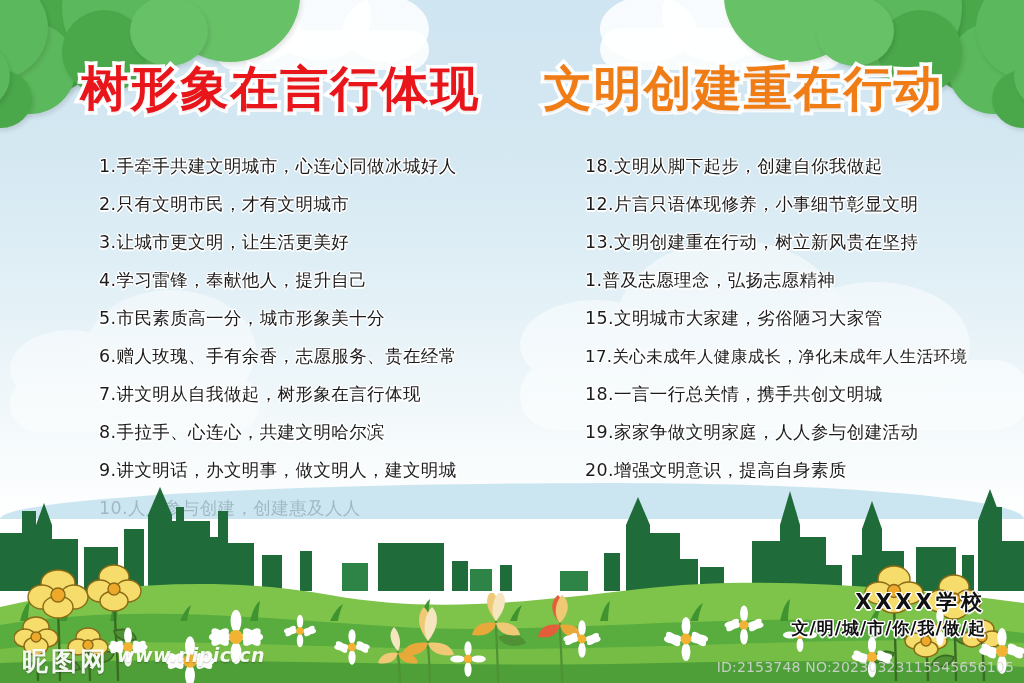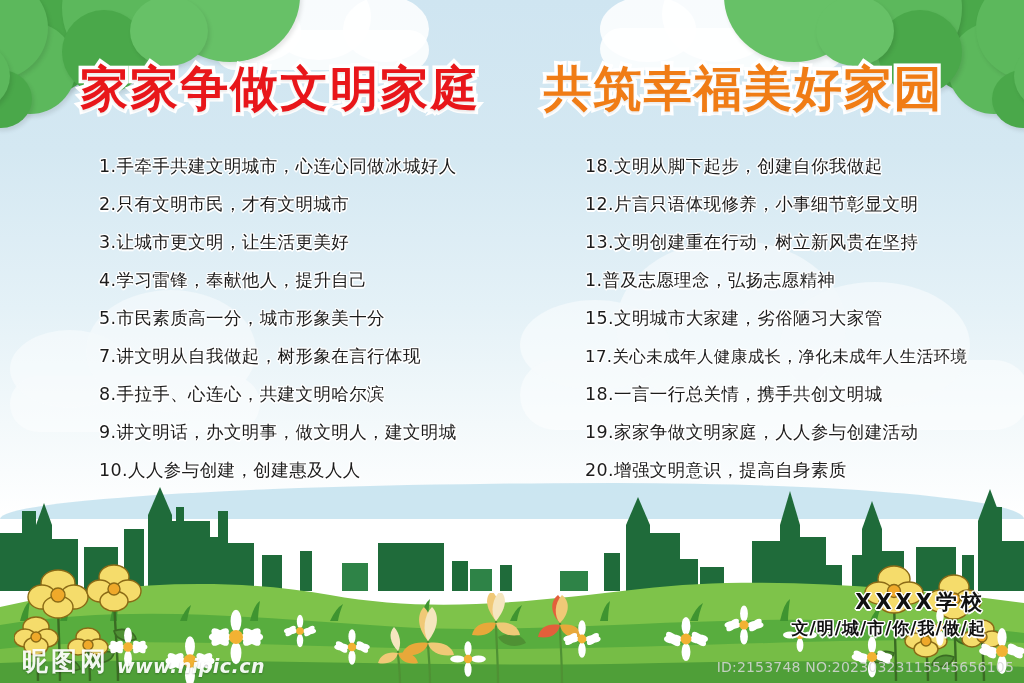--- a/index.html
+++ b/index.html
@@ -66,21 +66,21 @@
     text-shadow:1.5px 0 0 #fff,-1.5px 0 0 #fff,0 1.5px 0 #fff,0 -1.5px 0 #fff,
                 1px 1px 0 #fff,-1px -1px 0 #fff,1px -1px 0 #fff,-1px 1px 0 #fff;
   }
   #schoolmotto{
     margin-top:3px;font-size:17px;font-weight:bold;color:#111;letter-spacing:1px;line-height:1.25;
     text-shadow:1.5px 0 0 #fff,-1.5px 0 0 #fff,0 1.5px 0 #fff,0 -1.5px 0 #fff,
                 1px 1px 0 #fff,-1px -1px 0 #fff,1px -1px 0 #fff,-1px 1px 0 #fff;
   }
 
   
-  #wm{position:absolute;left:22px;bottom:4px;display:flex;align-items:flex-end;gap:8px;}
+  #wm{position:absolute;left:22px;bottom:4px;display:flex;gap:8px;}
   #wm-cn{font-size:26px;font-weight:bold;color:#ffffff;letter-spacing:3px;
          text-shadow:0 1px 2px rgba(0,0,0,.28);opacity:.93;}
   #wm-url{font-size:19px;font-style:italic;font-weight:bold;color:#ffffff;
           letter-spacing:.5px;text-shadow:0 1px 2px rgba(0,0,0,.28);opacity:.93;padding-bottom:2px;}
   #idtext{position:absolute;right:10px;bottom:8px;font-size:14px;color:#d9d9d9;
           letter-spacing:.2px;opacity:.85;white-space:nowrap;}
 </style>
 </head>
 <body>
 
@@ -130,32 +130,33 @@
     <div class="leafblob light" style="right:190px;top:-70px;width:140px;height:132px;"></div>
     <div class="leafblob" style="right:14px;top:22px;width:92px;height:92px;"></div>
     <div class="leafblob dark" style="right:92px;top:10px;width:84px;height:84px;"></div>
     <div class="leafblob light" style="right:160px;top:-4px;width:78px;height:70px;"></div>
     <div class="leafblob" style="right:-30px;top:-24px;width:108px;height:104px;"></div>
     <div class="leafblob dark" style="right:0px;top:70px;width:62px;height:58px;"></div>
     <div class="leafblob" style="right:-40px;top:40px;width:80px;height:72px;"></div>
   </div>
 
   <div id="title">
-    <span class="t-red">家家争做文明家庭</span>
+    <span class="t-red">树形象在言行体现</span>
     <span class="t-gap"></span>
-    <span class="t-orange">共筑幸福美好家园</span>
+    <span class="t-orange">文明创建重在行动</span>
   </div>
 
   <div id="slogans">
     <div class="col col-left">
       <div class="slogan">1.手牵手共建文明城市，心连心同做冰城好人</div>
       <div class="slogan">2.只有文明市民，才有文明城市</div>
       <div class="slogan">3.让城市更文明，让生活更美好</div>
       <div class="slogan">4.学习雷锋，奉献他人，提升自己</div>
       <div class="slogan">5.市民素质高一分，城市形象美十分</div>
+      <div class="slogan">6.赠人玫瑰、手有余香，志愿服务、贵在经常</div>
       <div class="slogan">7.讲文明从自我做起，树形象在言行体现</div>
       <div class="slogan">8.手拉手、心连心，共建文明哈尔滨</div>
       <div class="slogan">9.讲文明话，办文明事，做文明人，建文明城</div>
       <div class="slogan">10.人人参与创建，创建惠及人人</div>
     </div>
     <div class="col col-right">
       <div class="slogan">18.文明从脚下起步，创建自你我做起</div>
       <div class="slogan">12.片言只语体现修养，小事细节彰显文明</div>
       <div class="slogan">13.文明创建重在行动，树立新风贵在坚持</div>
       <div class="slogan">1.普及志愿理念，弘扬志愿精神</div>

